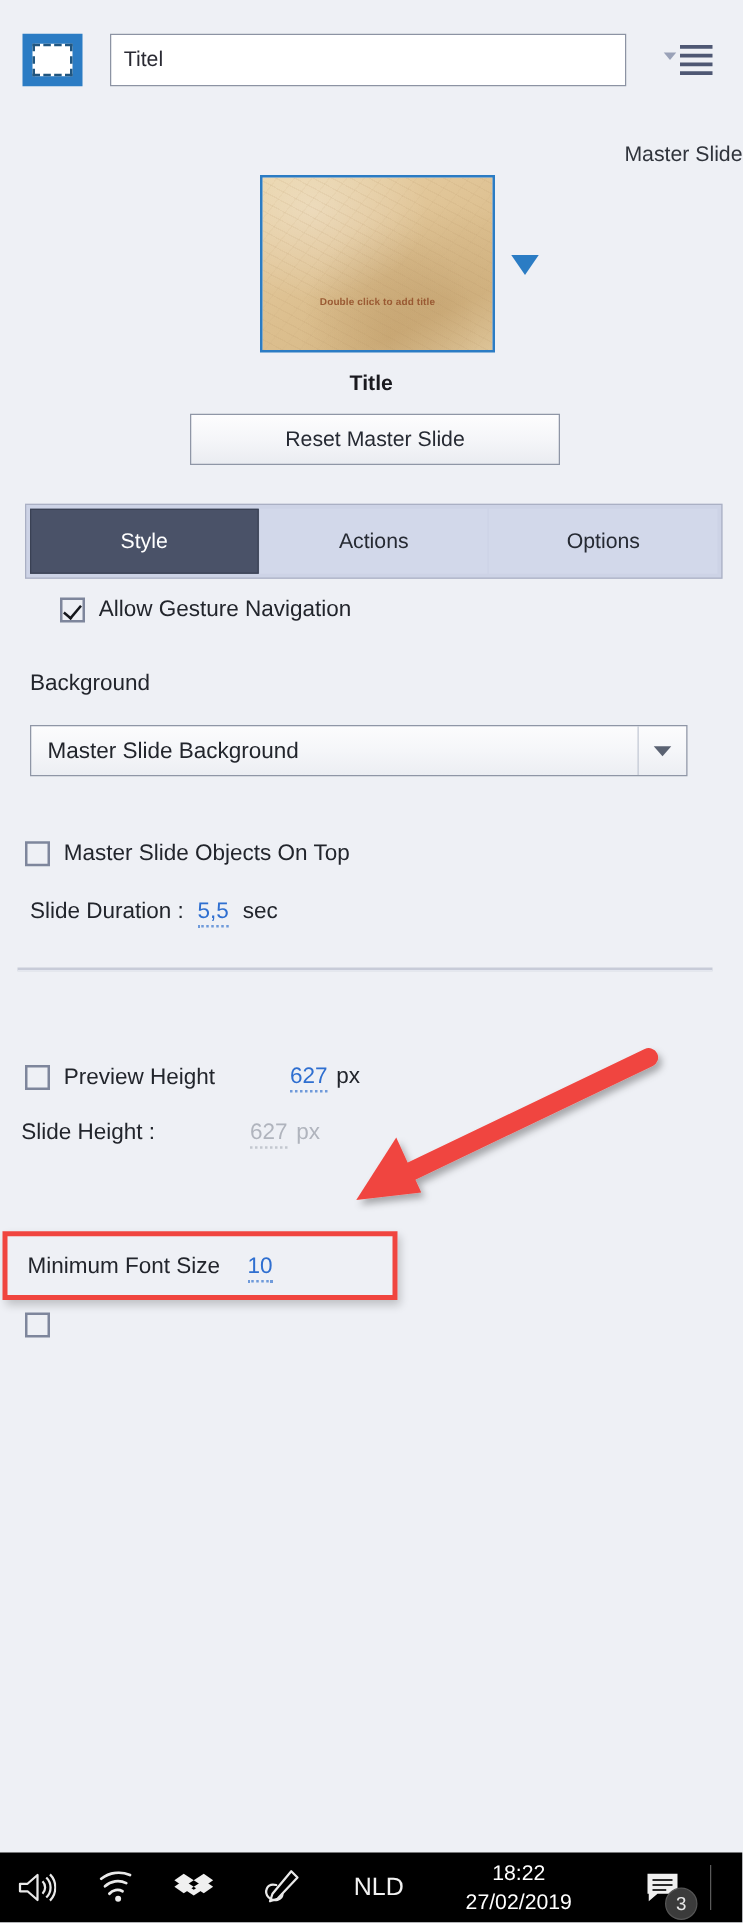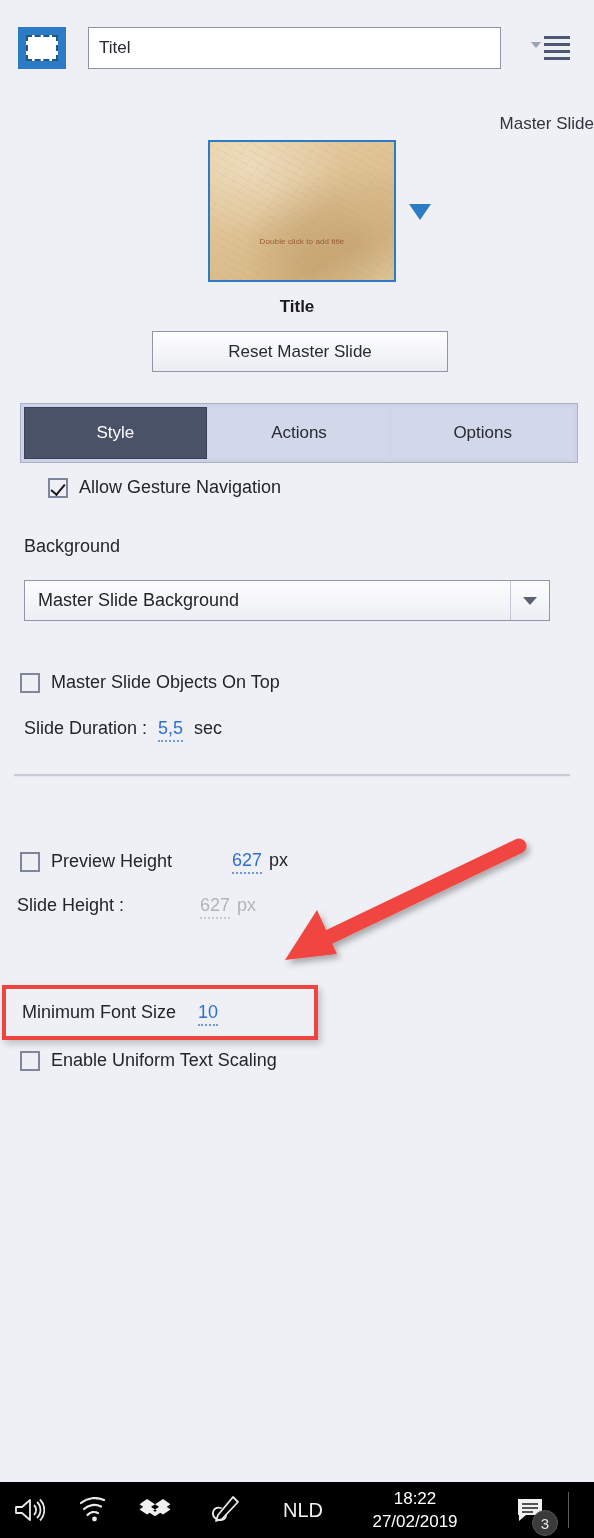--- a/index.html
+++ b/index.html
@@ -111,20 +111,21 @@
   }
   #master-thumb .thumb-text {
     position: absolute;
     left: 0; top: 95px;
     width: 100%;
     text-align: center;
     font-size: 8px;
     color: #9a5a33;
     font-family: "Liberation Sans", sans-serif;
     letter-spacing: 0.1px;
+    font-weight: bold;
   }
   #master-dropdown-arrow {
     position: absolute;
     left: 409px; top: 204px;
     width: 0; height: 0;
     border-left: 11px solid transparent;
     border-right: 11px solid transparent;
     border-top: 16px solid #2b7cc4;
     cursor: pointer;
   }
@@ -495,21 +496,20 @@
 </div>
 
 <div id="min-font-highlight"></div>
 <div id="min-font-row">
   <span class="field-label">Minimum Font Size</span>
   <span class="editable-value">10</span>
 </div>
 
 <div class="chk-row" id="uniform-scaling-row">
   <span class="chk"></span>
-  <span class="chk-label">Enable Uniform Text Scaling</span>
 </div>
 
 <svg id="red-arrow" viewBox="0 0 260 140" width="260" height="140">
   <defs>
     <filter id="arrowShadow" x="-25%" y="-25%" width="160%" height="160%">
       <feDropShadow dx="3" dy="4" stdDeviation="3" flood-color="#000000" flood-opacity="0.30"></feDropShadow>
     </filter>
   </defs>
   <g filter="url(#arrowShadow)">
     <line x1="244" y1="14" x2="52" y2="106" stroke="#f0453f" stroke-width="15" stroke-linecap="round"></line>

